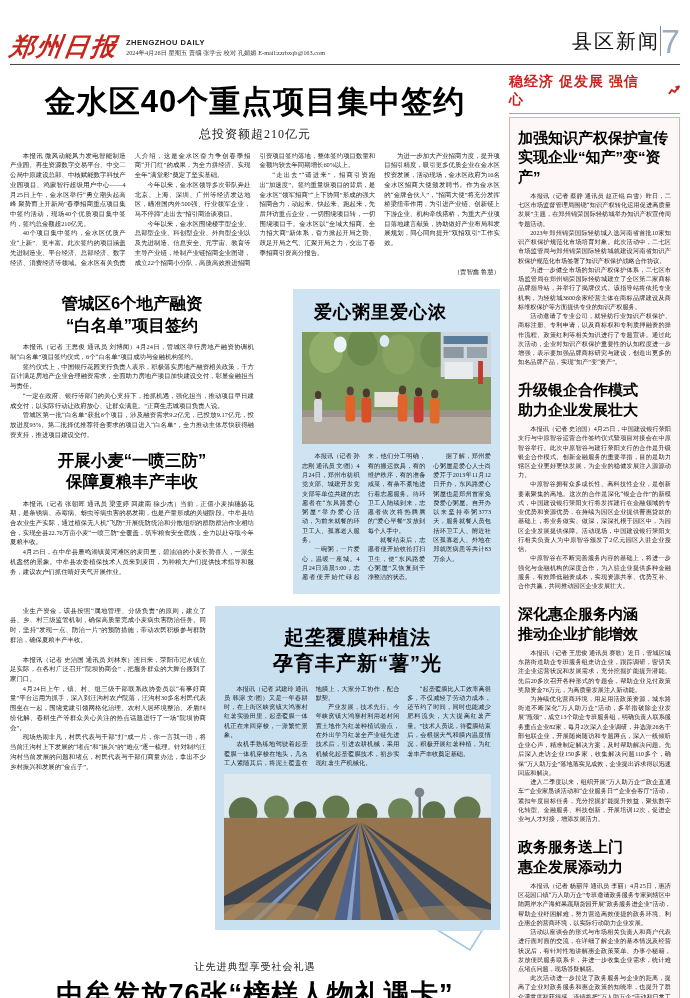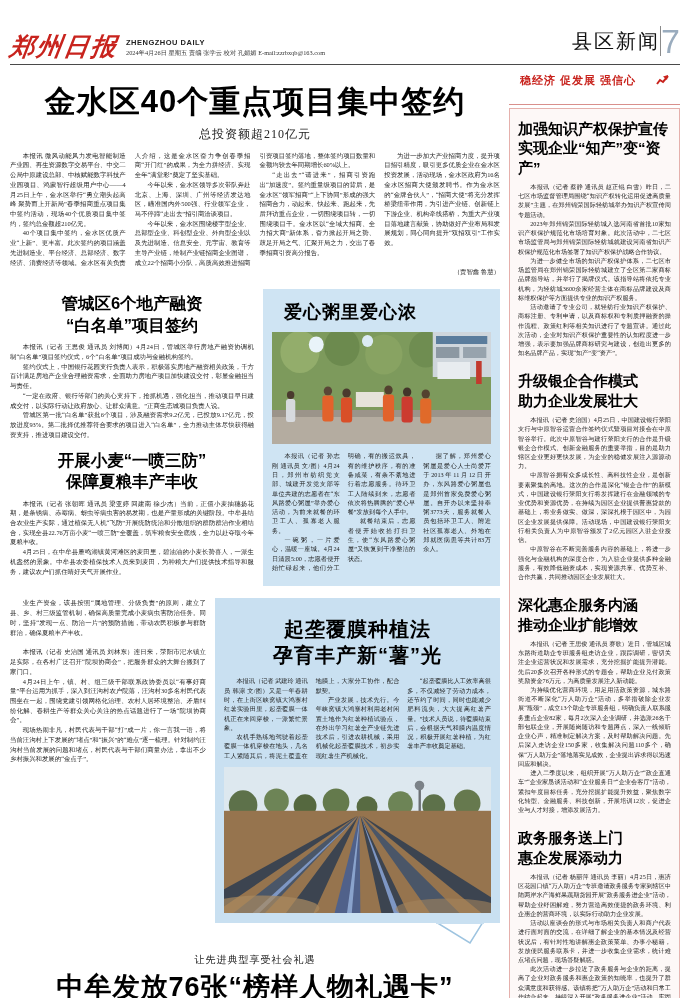--- a/index.html
+++ b/index.html
@@ -40,40 +40,40 @@
 
   
   .band2{display:grid;grid-template-columns:244px 1fr;gap:9px;margin-top:12px;}
   .band3{display:grid;grid-template-columns:196px 1fr;gap:9px;margin-top:12px;}
   .art-title{font-family:"Liberation Sans",sans-serif;font-weight:800;font-size:16.5px;
              line-height:1.3;text-align:center;color:#000;margin:4px 0 6px;}
   .art-body{font-size:6.4px;line-height:1.52;text-align:justify;}
   .art{margin-bottom:10px;}
 
   
-  .bluebox{background:var(--blue);padding:9px 9px 6px;}
+  .bluebox{background:var(--blue);padding:9px 9px 12px;margin-left:30px;}
   .box1-title{font-family:"Liberation Sans",sans-serif;font-weight:800;font-size:18px;
               margin:2px 0 8px 12px;color:#000;letter-spacing:1px;}
   .photo{display:block;width:100%;}
   .caption{margin-top:7px;}
   .bluebox2{background:var(--blue2);padding:15px 9px 10px;position:relative;}
   .potato-title{font-family:"Liberation Sans",sans-serif;font-weight:800;font-size:20px;
                 line-height:1.3;text-align:center;color:#000;margin:3px 0 8px;letter-spacing:1px;}
   .bubble-tail{position:absolute;right:16px;bottom:-21px;width:48px;height:22px;}
 
   
   .bottom-art{margin-top:30px;}
   .kicker{text-align:center;font-size:10px;color:#222;margin-bottom:2px;letter-spacing:1px;}
   .bottom-title{font-family:"Liberation Sans",sans-serif;font-weight:900;font-size:27px;
                 text-align:center;letter-spacing:1px;color:#000;margin-bottom:7px;}
 
   
   .slogan{display:flex;align-items:center;justify-content:center;gap:20px;
-          font-family:"Liberation Sans",sans-serif;font-weight:800;font-size:11px;color:var(--red);
-          border-bottom:1px solid #d9908c;padding-bottom:16px;letter-spacing:1px;}
+          font-family:"Liberation Sans",sans-serif;font-weight:800;font-size:14px;color:var(--red);
+          border-bottom:1px solid #d9908c;padding-bottom:4px;letter-spacing:1px;}
   .arrow-icon{width:13px;height:11px;display:inline-block;}
   .pinkbox{border:1px solid var(--pink);background:var(--pinkbg);padding:10px 8px 8px;margin-top:3px;}
   .side-art + .side-art{margin-top:13px;}
   .side-title{font-family:"Liberation Sans",sans-serif;font-weight:800;font-size:15px;
               line-height:1.32;text-align:left;color:#000;margin-bottom:5px;}
   .side-body{font-size:6.15px;line-height:1.5;text-align:justify;}
   .side-body p{margin:0;text-indent:2em;}
 </style>
 </head>
 <body>

